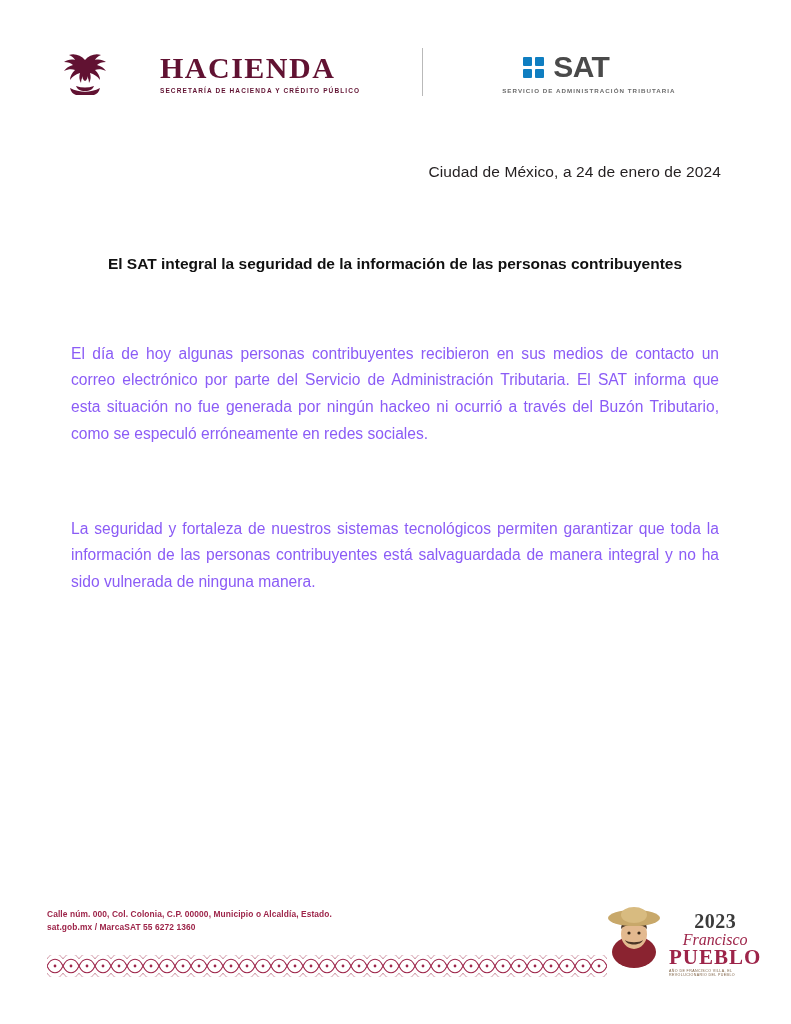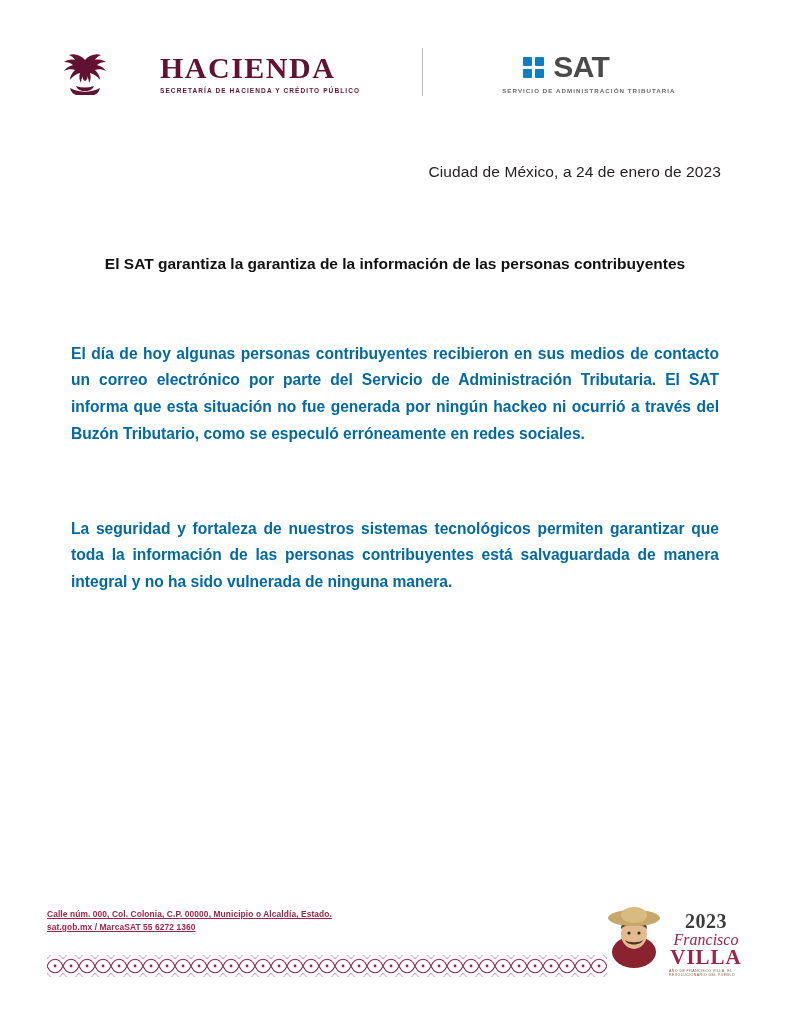--- a/index.html
+++ b/index.html
@@ -123,37 +123,35 @@
     color: #111;
   }
   .para {
     position: absolute;
     left: 71px;
     width: 648px;
     font-size: 15.6px;
     line-height: 1.72;
     text-align: justify;
     text-justify: inter-word;
-    color: #0369a1;
-    font-weight: bold;
+    color: #8b5cf6;
   }
   .para-1 { top: 325px; }
   .para-2 { top: 500px; }
 
   
   .footer-addr {
     position: absolute;
     left: 47px;
     top: 908px;
     font-size: 8.4px;
     font-weight: 700;
     color: #9d2449;
     line-height: 1.55;
     letter-spacing: 0.1px;
-    text-decoration: underline;
   }
   .footer-addr span { display: block; }
 
   .villa-badge {
     position: absolute;
     right: 48px;
     top: 898px;
     width: 140px;
     height: 72px;
     display: flex;
@@ -244,23 +242,23 @@
           <i></i>
           <i></i>
           <i></i>
         </span>
       <span class="sat-word">SAT</span>
     </div>
     <div class="sat-sub">SERVICIO DE ADMINISTRACIÓN TRIBUTARIA</div>
   </div>
 </div>
 
-<div class="place-date">Ciudad de México, a 24 de enero de 2023</div>
-
-<h1 class="doc-title">El SAT garantiza la garantiza de la información de las personas contribuyentes</h1>
+<div class="place-date">Ciudad de México, a 24 de enero de 2024</div>
+
+<h1 class="doc-title">El SAT integral la seguridad de la información de las personas contribuyentes</h1>
 
 <p class="para para-1">El día de hoy algunas personas contribuyentes recibieron en sus medios de contacto un correo electrónico por parte del Servicio de Administración Tributaria. El SAT informa que esta situación no fue generada por ningún hackeo ni ocurrió a través del Buzón Tributario, como se especuló erróneamente en redes sociales.</p>
 <p class="para para-2">La seguridad y fortaleza de nuestros sistemas tecnológicos permiten garantizar que toda la información de las personas contribuyentes está salvaguardada de manera integral y no ha sido vulnerada de ninguna manera.</p>
 
 <div class="footer-addr">
   <span>Calle núm. 000, Col. Colonia, C.P. 00000, Municipio o Alcaldía, Estado.</span>
   <span>sat.gob.mx / MarcaSAT 55 6272 1360</span>
 </div>
 
 <div class="villa-badge">
@@ -272,21 +270,21 @@
       <ellipse cx="31" cy="18" rx="26" ry="8" fill="#c8a86a"></ellipse>
       <ellipse cx="31" cy="15" rx="13" ry="8" fill="#d8bb80"></ellipse>
       <path d="M22 40c3 3 15 3 18 0-2 6-16 6-18 0z" fill="#4a3526"></path>
       <circle cx="26" cy="33" r="1.6" fill="#3a2a1c"></circle>
       <circle cx="36" cy="33" r="1.6" fill="#3a2a1c"></circle>
     </svg>
   </div>
   <div class="villa-text">
     <div class="villa-year">2023</div>
     <div class="villa-name1">Francisco</div>
-    <div class="villa-name2">VILLA</div>
+    <div class="villa-name2">PUEBLO</div>
     <div class="villa-tag">AÑO DE FRANCISCO VILLA, EL REVOLUCIONARIO DEL PUEBLO</div>
   </div>
 </div>
 
 <div class="footer-band">
   <svg width="560" height="22" viewBox="0 0 560 22" aria-hidden="true">
     <defs>
       <pattern id="weave" width="16" height="22" patternUnits="userSpaceOnUse">
         <path d="M0 11 C4 2, 12 2, 16 11 C12 20, 4 20, 0 11 Z" fill="none" stroke="#9d2449" stroke-width="1.1"></path>
         <path d="M0 4 C4 -3, 12 -3, 16 4" fill="none" stroke="#c98a9c" stroke-width="0.9"></path>

